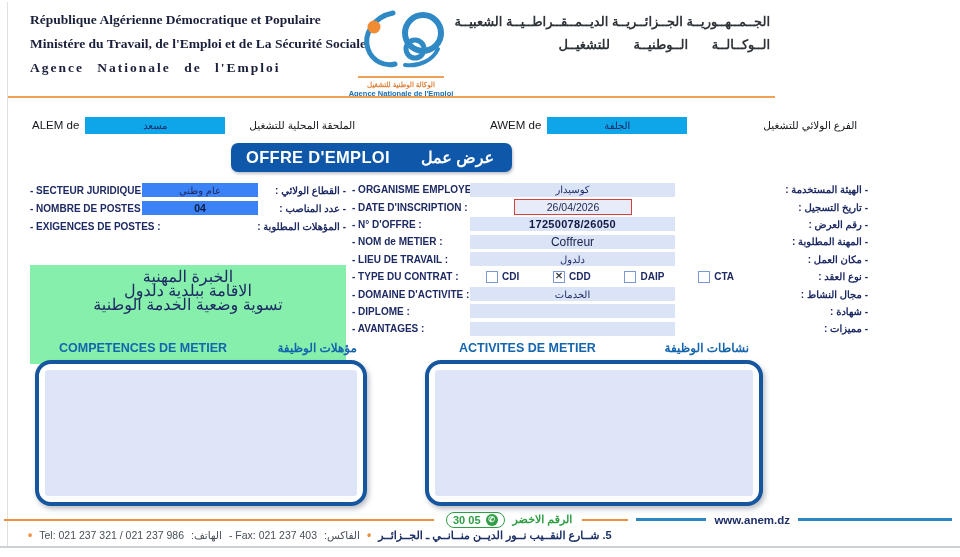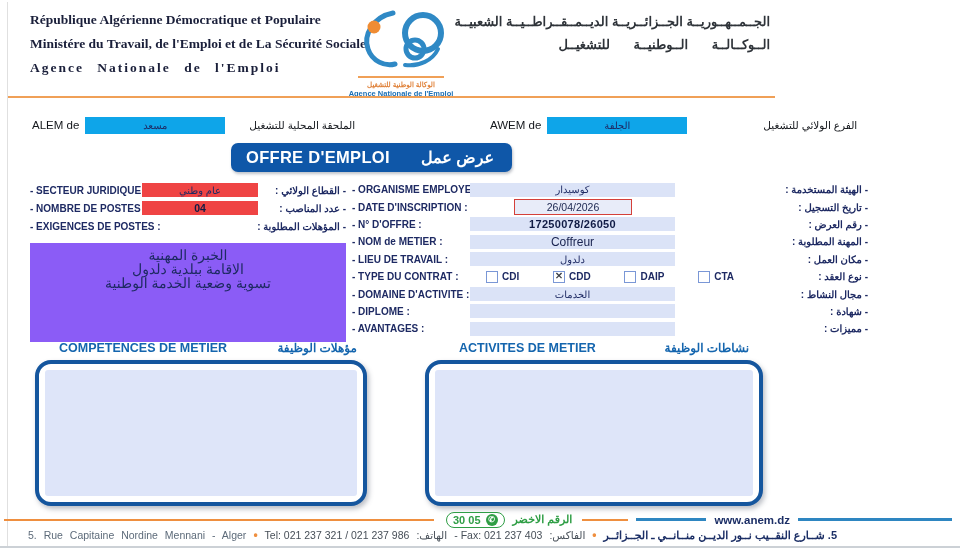--- a/index.html
+++ b/index.html
@@ -39,41 +39,41 @@
   .banner .ar{font-size:16px;margin-left:auto;margin-right:18px;direction:rtl;}
 
   
   .fcol-l{position:absolute;left:30px;top:181px;width:316px;}
   .fcol-r{position:absolute;left:352px;top:181px;width:516px;}
   .frow{display:flex;align-items:center;height:18px;}
   .rrow{display:flex;align-items:center;height:17.4px;}
   .fl{font-size:10px;font-weight:bold;color:#1e2a63;white-space:nowrap;}
   .fcol-l .fl{width:112px;}
   .fcol-r .fl{width:118px;}
-  .fv{height:14px;background:#ef4444;display:flex;align-items:center;justify-content:center;
+  .fv{height:14px;background:#3b82f6;display:flex;align-items:center;justify-content:center;
       font-size:10px;color:#1e2a63;}
   .fcol-l .fv{width:116px;}
   .fv.bold{font-weight:bold;font-size:10.5px;color:#101b45;}
   .fa{flex:1;direction:rtl;text-align:right;font-size:10px;font-weight:bold;color:#1e2a63;white-space:nowrap;}
   .mid{width:290px;display:flex;align-items:center;height:100%;}
   .vb{height:14px;background:#dbe3f7;display:flex;align-items:center;justify-content:center;
       font-size:10px;color:#1e2a63;}
   .vb.std{width:205px;}
   .vb.name{width:205px;font-size:12px;color:#18224f;}
   .vb.num{width:205px;font-weight:bold;font-size:11px;color:#101b45;letter-spacing:.3px;}
   .vb.date{width:116px;margin-left:44px;border:1.6px solid #d4403a;background:#e8ecf9;
            font-size:10.5px;color:#1c2650;}
   .mid.cbs{justify-content:space-between;padding:0 26px 0 16px;box-sizing:border-box;}
   .cb{display:flex;align-items:center;gap:4px;}
   .cb-box{width:10px;height:10px;border:1.3px solid #7a97d6;background:#fff;position:relative;}
   .cb-box.checked::after{content:"\2715";position:absolute;left:0;top:-2px;width:10px;
       text-align:center;font-size:9.5px;color:#3a3f46;font-weight:bold;}
   .cb-lbl{font-size:10px;font-weight:bold;color:#1e2a63;}
-  .exig-box{width:316px;height:99px;background:#8b5cf6;margin-top:8px;direction:rtl;
-            text-align:center;font-size:14px;color:#1e2a63;line-height:14px;padding-top:5px;
+  .exig-box{width:316px;height:99px;background:#86efac;margin-top:30px;direction:rtl;
+            text-align:center;font-size:16px;color:#1e2a63;line-height:14px;padding-top:5px;
             box-sizing:border-box;}
 
   
   .sec{position:absolute;top:341px;display:flex;justify-content:space-between;box-sizing:border-box;}
   .sec.l{left:35px;width:332px;padding:0 10px 0 24px;}
   .sec.r{left:425px;width:338px;padding:0 14px 0 34px;}
   .sec span{color:#1465ae;font-weight:bold;font-size:12.5px;white-space:nowrap;}
   .sec .ar{direction:rtl;font-size:12px;}
   .bigbox{position:absolute;top:360px;height:146px;background:#fff;border:4px solid #15569e;
           border-radius:16px;padding:6px;box-sizing:border-box;
@@ -277,21 +277,20 @@
     <span class="ph">✆</span>
   </span>
   <span class="grn">الرقم الاخضر</span>
   <span class="ln-o2"></span>
   <span class="ln-b1"></span>
   <span class="www">www.anem.dz</span>
   <span class="ln-b2"></span>
 </div>
 
 <div class="f2">
-  <span class="adr-fr">5.  Rue  Capitaine  Nordine  Mennani  -  Alger</span>
   <span class="dot">•</span>
   <span class="tel">Tel: 021 237 321 / 021 237 986</span>
   <span class="arw">الهاتف:</span>
   <span class="fax">- Fax: 021 237 403</span>
   <span class="arw">الفاكس:</span>
   <span class="dot">•</span>
   <span class="adr-ar">5. شــارع النقــيب نــور الديــن منــانــي ـ الجــزائــر</span>
 </div>
 
 </body></html>

